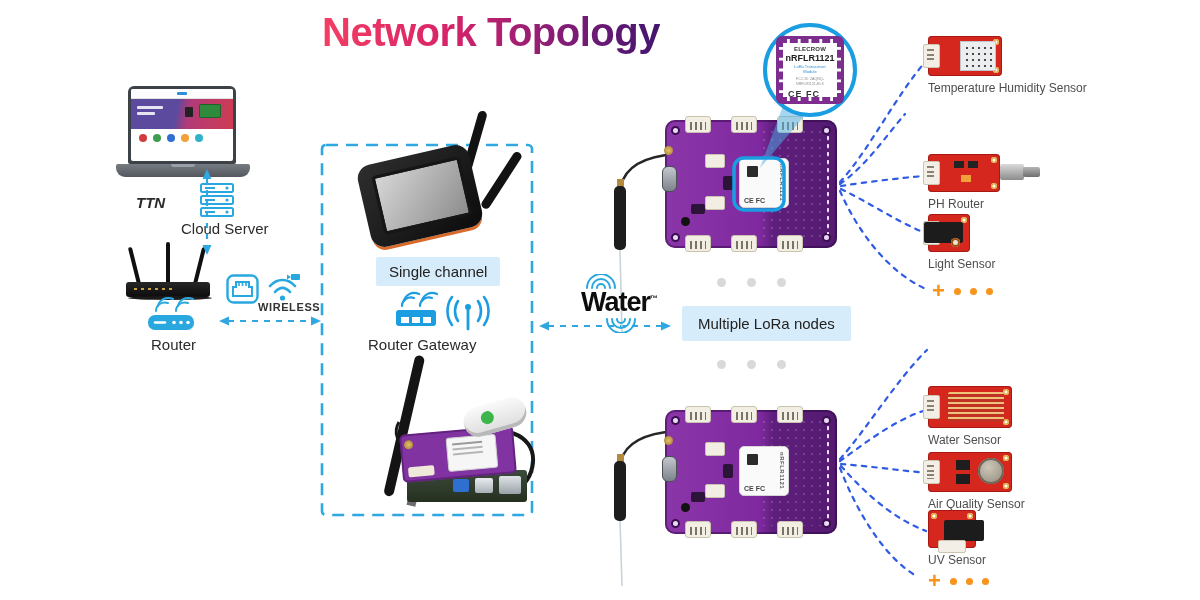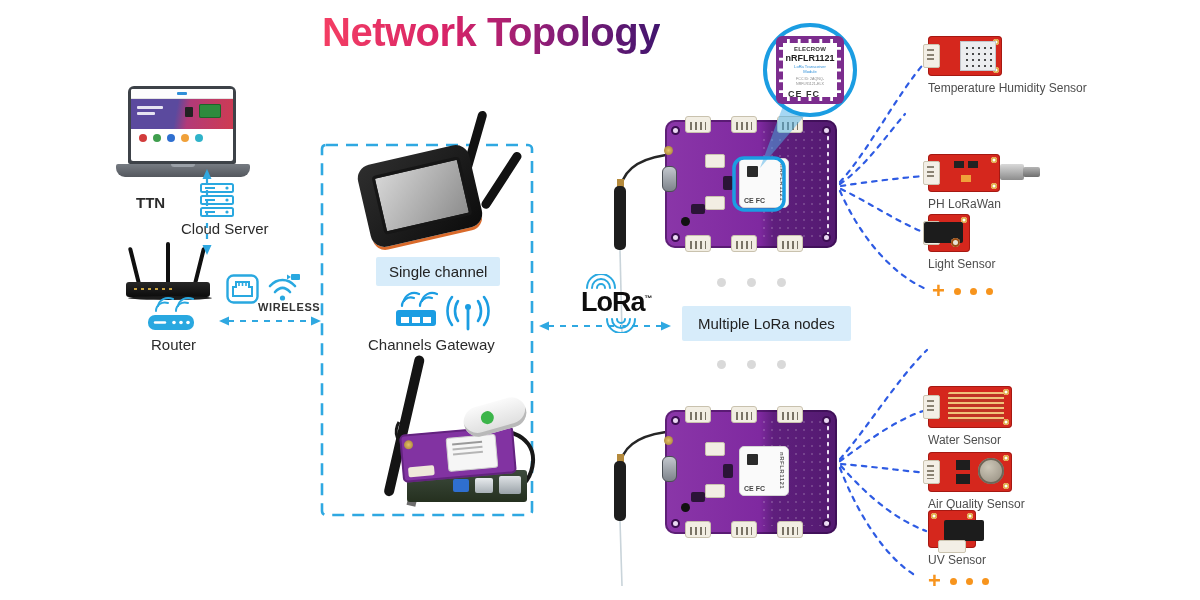--- a/index.html
+++ b/index.html
@@ -6,21 +6,21 @@
   #stage{position:relative;width:1200px;height:600px;background:#fff;overflow:hidden;
          font-family:"Liberation Sans",sans-serif;}
   .abs{position:absolute;}
   svg{display:block;}
   
   #title{left:322px;top:10px;font-size:40px;font-weight:800;letter-spacing:-0.5px;
     background:linear-gradient(90deg,#F43E63 0%,#D62368 38%,#8A1D77 68%,#41156E 100%);
     -webkit-background-clip:text;background-clip:text;color:transparent;}
   
   .lbl{color:#2b2b2b;font-size:15px;}
-  .lbl-b{font-weight:600;}
+  .lbl-b{font-weight:600;font-style:italic;}
   .chip{background:#D7ECFA;color:#222;font-size:15px;padding:6px 13px;border-radius:2px;white-space:nowrap;}
   .slabel{margin-top:5px;font-size:12px;color:#4d4d4d;white-space:nowrap;}
   
   #laptop{left:116px;top:86px;width:134px;height:96px;}
   #laptop .scr{position:absolute;left:12px;top:0;width:108px;height:78px;background:#3d4248;
     border-radius:6px 6px 2px 2px;padding:3px;box-sizing:border-box;}
   #laptop .scr-in{width:100%;height:100%;background:#fff;border-radius:2px;overflow:hidden;}
   #laptop .nav{height:9px;background:#fdfdfd;border-bottom:1px solid #e3e3e3;position:relative;}
   #laptop .nav i{position:absolute;left:46px;top:3px;width:10px;height:3px;background:#2f8fd8;border-radius:1px;}
   #laptop .banner{height:30px;background:linear-gradient(100deg,#5b4a9e 0 44%,#b23a78 56%,#cf3b51 100%);position:relative;}
@@ -307,21 +307,21 @@
   <svg class="abs ic" style="left:444px;top:289px;z-index:2" width="48" height="44" viewBox="0 0 48 44">
     <g fill="none" stroke="#1B9DE2" stroke-width="2.6" stroke-linecap="round">
       <path d="M8,8 C2,16 2,28 8,36"></path>
         <path d="M14,12 C10,18 10,26 14,32"></path>
       <path d="M40,8 C46,16 46,28 40,36"></path>
         <path d="M34,12 C38,18 38,26 34,32"></path>
     </g>
     <circle cx="24" cy="18" r="3" fill="#1B9DE2"></circle>
     <line x1="24" y1="21" x2="24" y2="40" stroke="#1B9DE2" stroke-width="2.8" stroke-linecap="round"></line>
   </svg>
-  <div class="abs lbl" style="left:368px;top:336px;z-index:2">Channels Gateway</div>
+  <div class="abs lbl" style="left:368px;top:336px;z-index:2">Router Gateway</div>
 
   <div id="gw2" class="abs" style="z-index:2">
     <span class="ant"></span>
       <span class="antb"></span>
     <svg class="abs" style="left:0;top:0" width="215" height="182" viewBox="0 0 215 182">
       <path d="M122,86 C156,70 190,82 188,110 C186,138 156,152 138,140 C122,129 130,110 152,106" fill="none" stroke="#181818" stroke-width="4"></path>
       <path d="M64,96 C52,92 48,80 54,70" fill="none" stroke="#181818" stroke-width="3"></path>
     </svg>
     <div class="pi">
         <span class="p1"></span>
@@ -341,21 +341,21 @@
   </div>
 
   <div id="lora" class="abs" style="z-index:2">
     <svg class="abs" style="left:6px;top:0" width="32" height="15" viewBox="0 0 32 15">
       <g fill="none" stroke="#29A8E0" stroke-width="2" stroke-linecap="round">
         <path d="M2,14 A14,14 0 0 1 30,14"></path>
           <path d="M7,14 A9,9 0 0 1 25,14"></path>
           <path d="M12,14 A4,4 0 0 1 20,14"></path>
       </g>
     </svg>
-    <span class="txt"><span>LoRa</span><sup>™</sup></span>
+    <span class="txt"><span>Water</span><sup>™</sup></span>
     <svg class="abs" style="left:26px;top:44px;transform:rotate(180deg)" width="32" height="15" viewBox="0 0 32 15">
       <g fill="none" stroke="#29A8E0" stroke-width="2" stroke-linecap="round">
         <path d="M2,14 A14,14 0 0 1 30,14"></path>
           <path d="M7,14 A9,9 0 0 1 25,14"></path>
           <path d="M12,14 A4,4 0 0 1 20,14"></path>
       </g>
     </svg>
   </div>
   <div class="abs chip" style="left:682px;top:306px;padding:9px 16px;z-index:2">Multiple LoRa nodes</div>
   <div class="abs gdots" style="left:717px;top:278px">
@@ -451,21 +451,21 @@
 
   <div class="sensor" style="left:928px;top:154px;z-index:2">
     <div class="pcb s-ph" style="width:72px;height:38px">
       <span class="conn"></span>
         <span class="hole" style="right:3px;top:3px"></span>
         <span class="hole" style="right:3px;bottom:3px"></span>
       <span class="cmp"></span>
         <span class="probe"></span>
         <span class="tip"></span>
     </div>
-    <div class="slabel">PH LoRaWan</div>
+    <div class="slabel">PH Router</div>
   </div>
 
   <div class="sensor" style="left:928px;top:214px;z-index:2">
     <div class="pcb s-light" style="width:42px;height:38px">
       <span class="conn"></span>
         <span class="hole" style="right:3px;top:3px"></span>
       <span class="chip"></span>
         <span class="ldr"></span>
     </div>
     <div class="slabel">Light Sensor</div>

